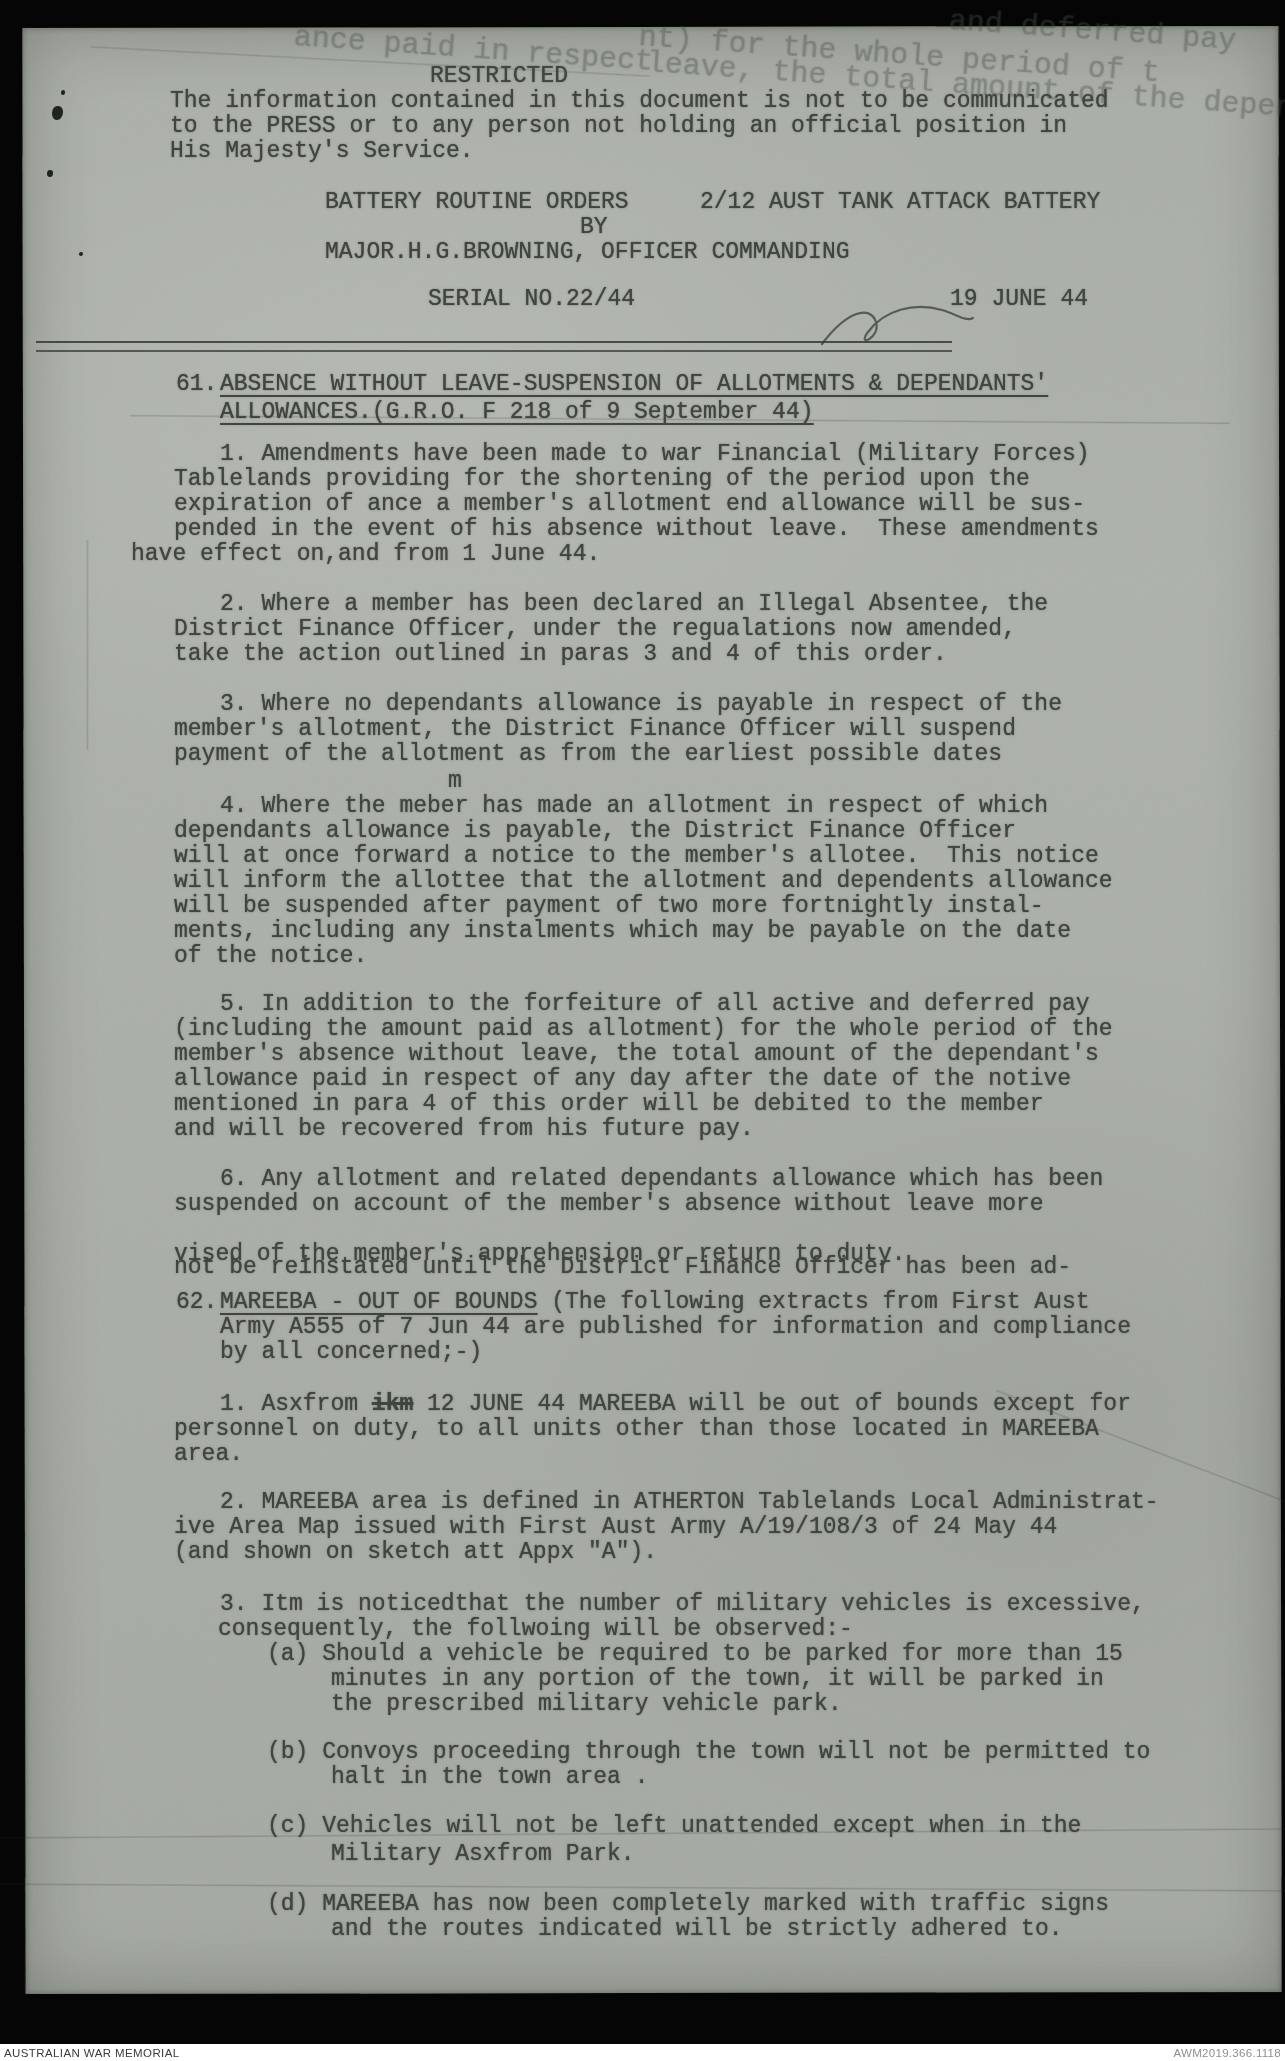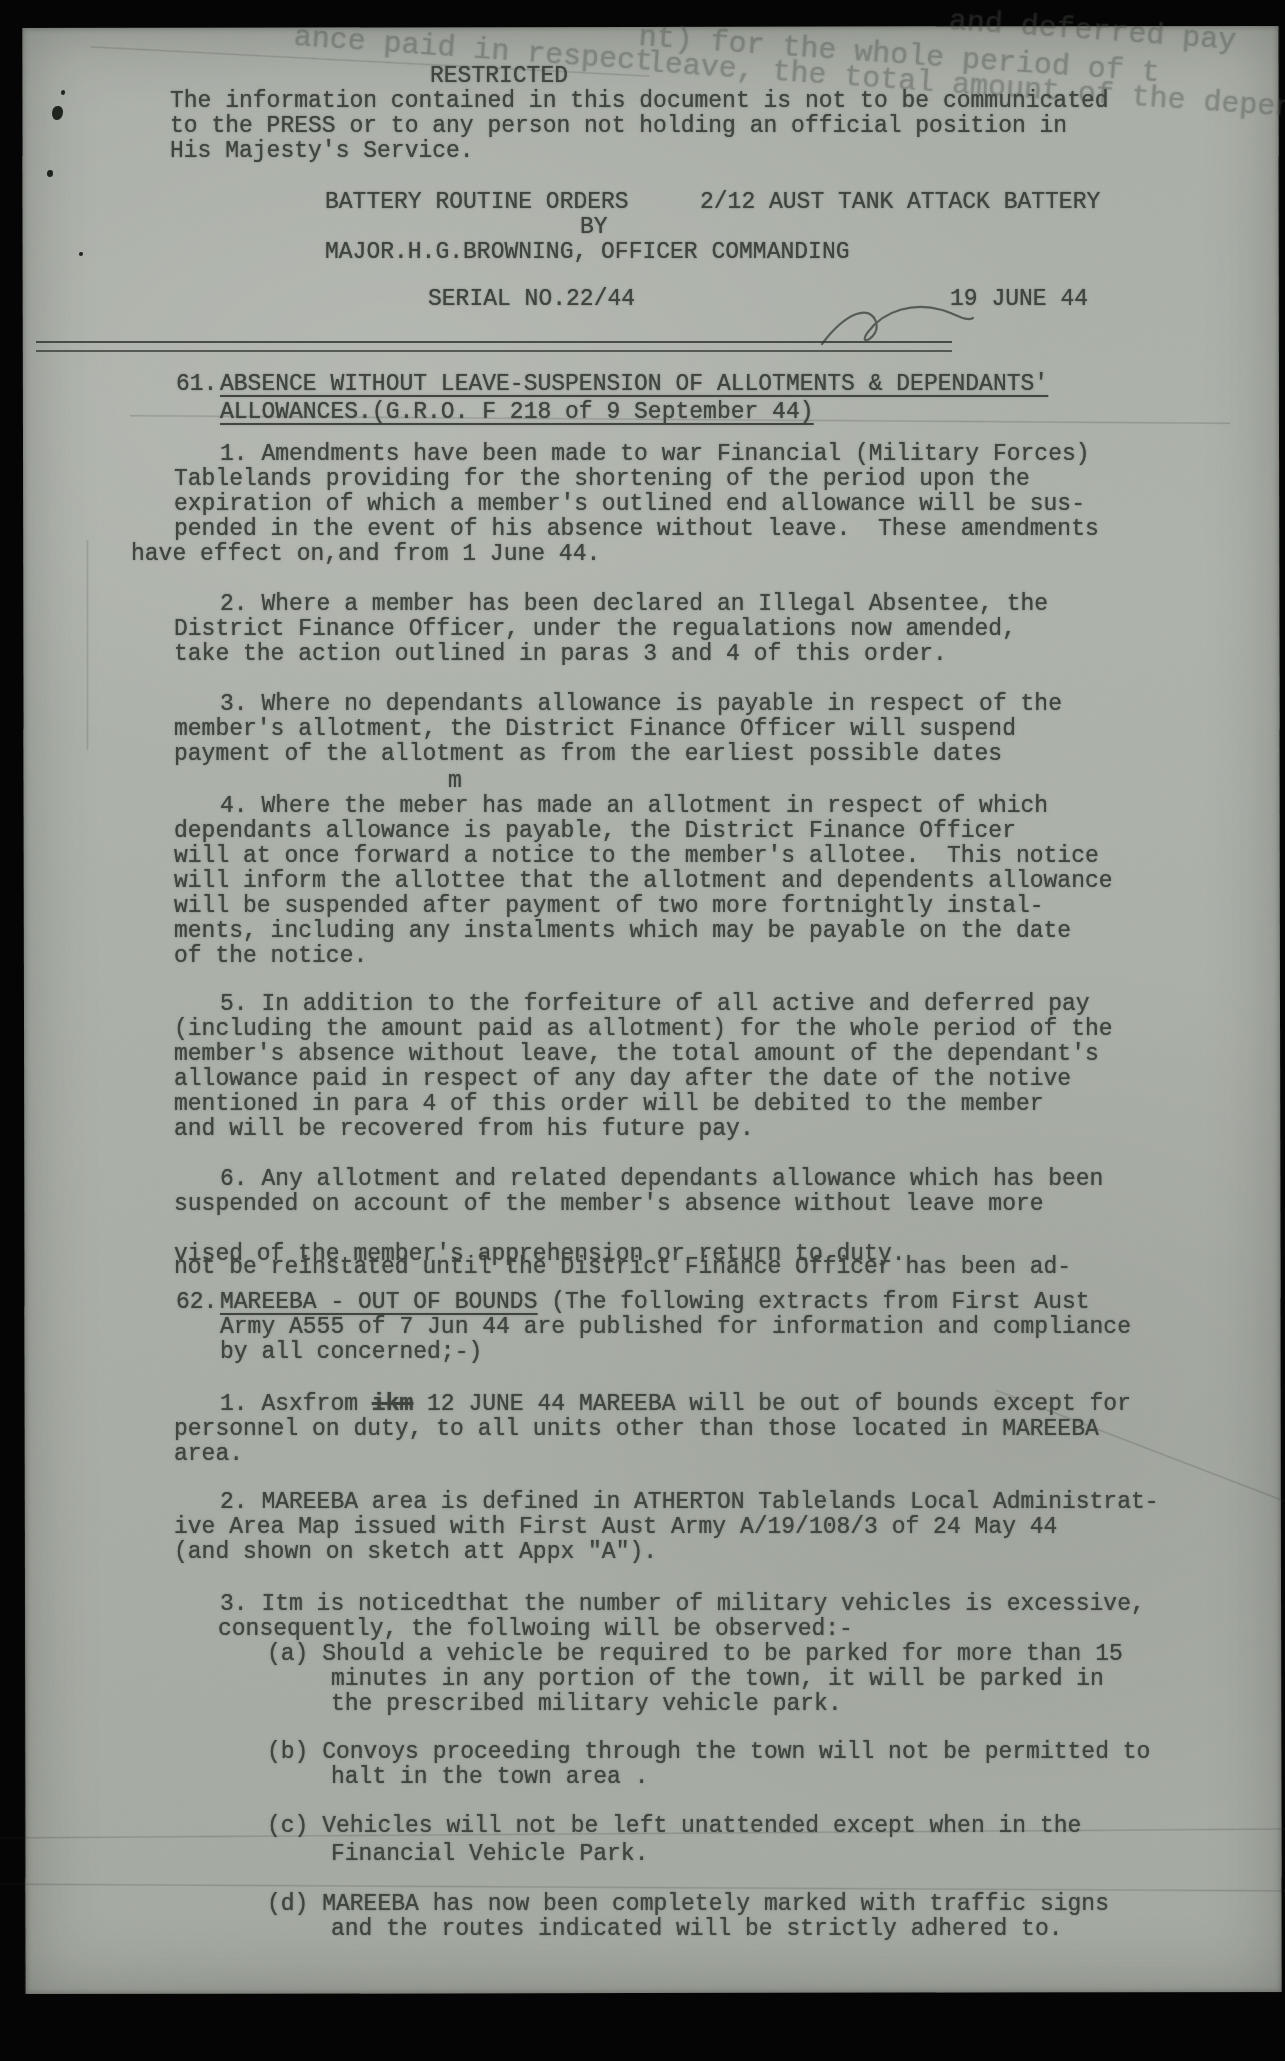--- a/index.html
+++ b/index.html
@@ -82,21 +82,21 @@
       <div class="tline" style="left: 700px; top: 190px;"><span>2/12 AUST TANK ATTACK BATTERY</span></div>
       <div class="tline" style="left: 580px; top: 215px;"><span>BY</span></div>
       <div class="tline" style="left: 325px; top: 240px;"><span>MAJOR.H.G.BROWNING, OFFICER COMMANDING</span></div>
       <div class="tline" style="left: 428px; top: 287px;"><span>SERIAL NO.22/44</span></div>
       <div class="tline" style="left: 950px; top: 287px;"><span>19 JUNE 44</span></div>
       <div class="tline" style="left: 176px; top: 372px;"><span>61.</span></div>
       <div class="tline" style="left: 220px; top: 372px;"><span class="u">ABSENCE WITHOUT LEAVE-SUSPENSION OF ALLOTMENTS &amp; DEPENDANTS'</span></div>
       <div class="tline" style="left: 220px; top: 400px;"><span class="u">ALLOWANCES.(G.R.O. F 218 of 9 September 44)</span></div>
       <div class="tline" style="left: 220px; top: 442px;"><span>1. Amendments have been made to war Financial (Military Forces)</span></div>
       <div class="tline" style="left: 174px; top: 467px;"><span>Tablelands providing for the shortening of the period upon the</span></div>
-      <div class="tline" style="left: 174px; top: 492px;"><span>expiration of which a member's outlined end allowance will be sus-</span></div>
+      <div class="tline" style="left: 174px; top: 492px;"><span>expiration of ance a member's allotment end allowance will be sus-</span></div>
       <div class="tline" style="left: 174px; top: 517px;"><span>pended in the event of his absence without leave.  These amendments</span></div>
       <div class="tline" style="left: 131px; top: 542px;"><span>have effect on,and from 1 June 44.</span></div>
       <div class="tline" style="left: 220px; top: 592px;"><span>2. Where a member has been declared an Illegal Absentee, the</span></div>
       <div class="tline" style="left: 174px; top: 617px;"><span>District Finance Officer, under the regualations now amended,</span></div>
       <div class="tline" style="left: 174px; top: 642px;"><span>take the action outlined in paras 3 and 4 of this order.</span></div>
       <div class="tline" style="left: 220px; top: 692px;"><span>3. Where no dependants allowance is payable in respect of the</span></div>
       <div class="tline" style="left: 174px; top: 717px;"><span>member's allotment, the District Finance Officer will suspend</span></div>
       <div class="tline" style="left: 174px; top: 742px;"><span>payment of the allotment as from the earliest possible dates</span></div>
       <div class="tline" style="left: 448px; top: 769px;"><span>m</span></div>
       <div class="tline" style="left: 220px; top: 794px;"><span>4. Where the meber has made an allotment in respect of which</span></div>
@@ -127,19 +127,23 @@
       <div class="tline" style="left: 174px; top: 1515px;"><span>ive Area Map issued with First Aust Army A/19/108/3 of 24 May 44</span></div>
       <div class="tline" style="left: 174px; top: 1540px;"><span>(and shown on sketch att Appx "A").</span></div>
       <div class="tline" style="left: 220px; top: 1592px;"><span>3. Itm is noticedthat the number of military vehicles is excessive,</span></div>
       <div class="tline" style="left: 174px; top: 1617px; margin-left: 44px;"><span>consequently, the follwoing will be observed:-</span></div>
       <div class="tline" style="left: 267px; top: 1642px;"><span>(a) Should a vehicle be required to be parked for more than 15</span></div>
       <div class="tline" style="left: 331px; top: 1667px;"><span>minutes in any portion of the town, it will be parked in</span></div>
       <div class="tline" style="left: 331px; top: 1692px;"><span>the prescribed military vehicle park.</span></div>
       <div class="tline" style="left: 267px; top: 1740px;"><span>(b) Convoys proceeding through the town will not be permitted to</span></div>
       <div class="tline" style="left: 331px; top: 1765px;"><span>halt in the town area .</span></div>
       <div class="tline" style="left: 267px; top: 1814px;"><span>(c) Vehicles will not be left unattended except when in the</span></div>
-      <div class="tline" style="left: 331px; top: 1842px;"><span>Financial Vehicle Park.</span></div>
+      <div class="tline" style="left: 331px; top: 1842px;"><span>Military Asxfrom Park.</span></div>
       <div class="tline" style="left: 267px; top: 1892px;"><span>(d) MAREEBA has now been completely marked with traffic signs</span></div>
       <div class="tline" style="left: 331px; top: 1917px;"><span>and the routes indicated will be strictly adhered to.</span></div>
     </div>
 
+  <div id="footer-bar">
+    <span class="fl">AUSTRALIAN WAR MEMORIAL</span>
+    <span class="fr">AWM2019.366.1118</span>
+  </div>
 
 </div>
 
 </body></html>

